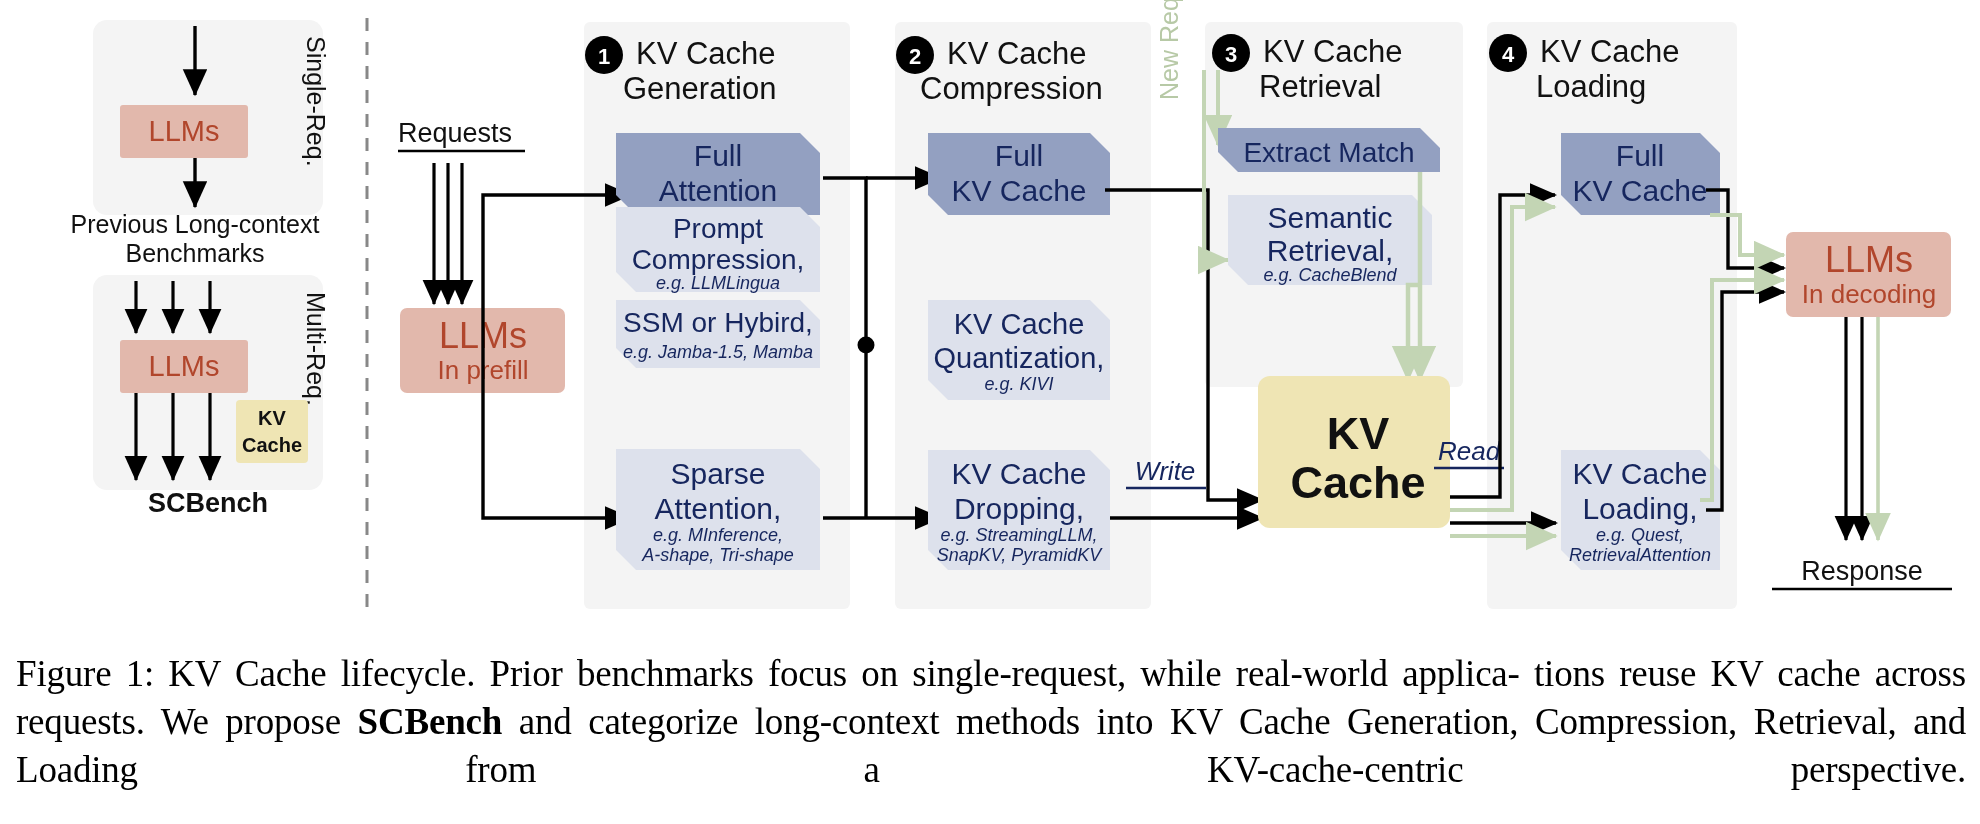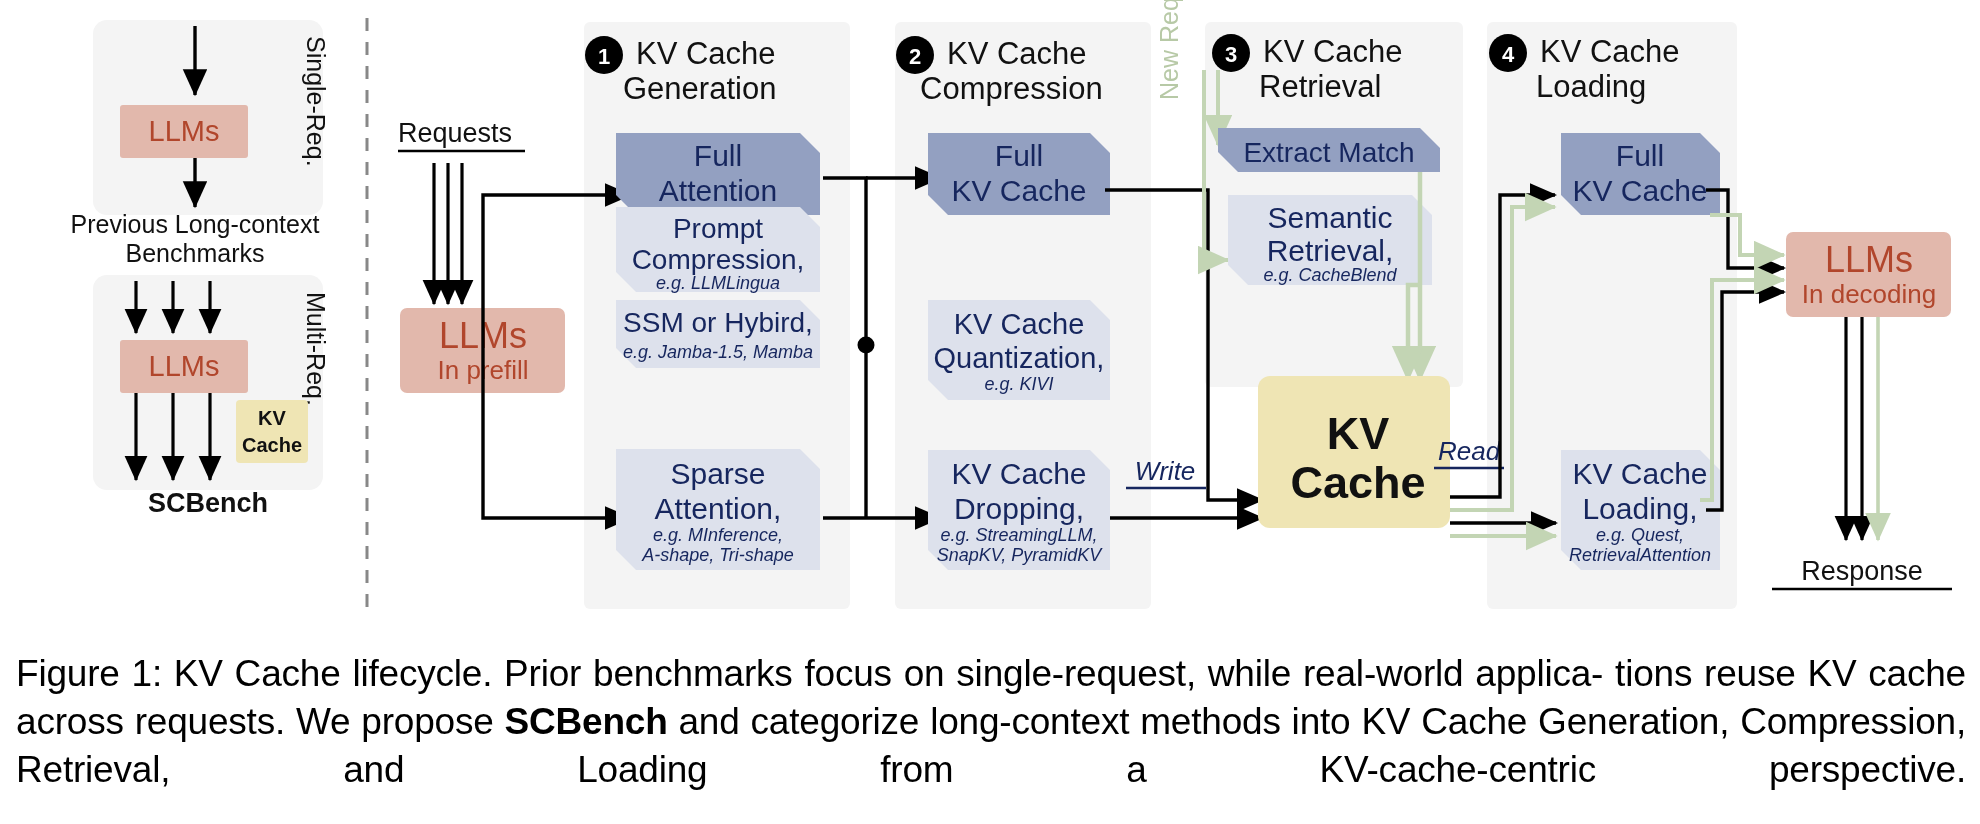--- a/index.html
+++ b/index.html
@@ -1,21 +1,21 @@
 <!DOCTYPE html>
 <html><head>
 <meta charset="utf-8">
 <style>
   html,body{margin:0;padding:0;background:#ffffff;}
   body{width:1980px;height:824px;font-family:"Liberation Sans",sans-serif;overflow:hidden;}
   #stage{position:relative;width:1980px;height:824px;}
   #fig{position:absolute;left:0;top:0;width:1980px;height:640px;}
   .caption{
     position:absolute;left:16px;top:650px;width:1950px;
-    font-family:Liberation Sans, sans-serif;
+    font-family:Liberation Serif, serif;
     font-size:37px;line-height:48px;color:#000;
     text-align:justify;text-align-last:justify;
     letter-spacing:-0.2px;
   }
   .caption b{font-weight:bold;}
 </style>
 </head>
 <body>
 
 <div id="stage">

